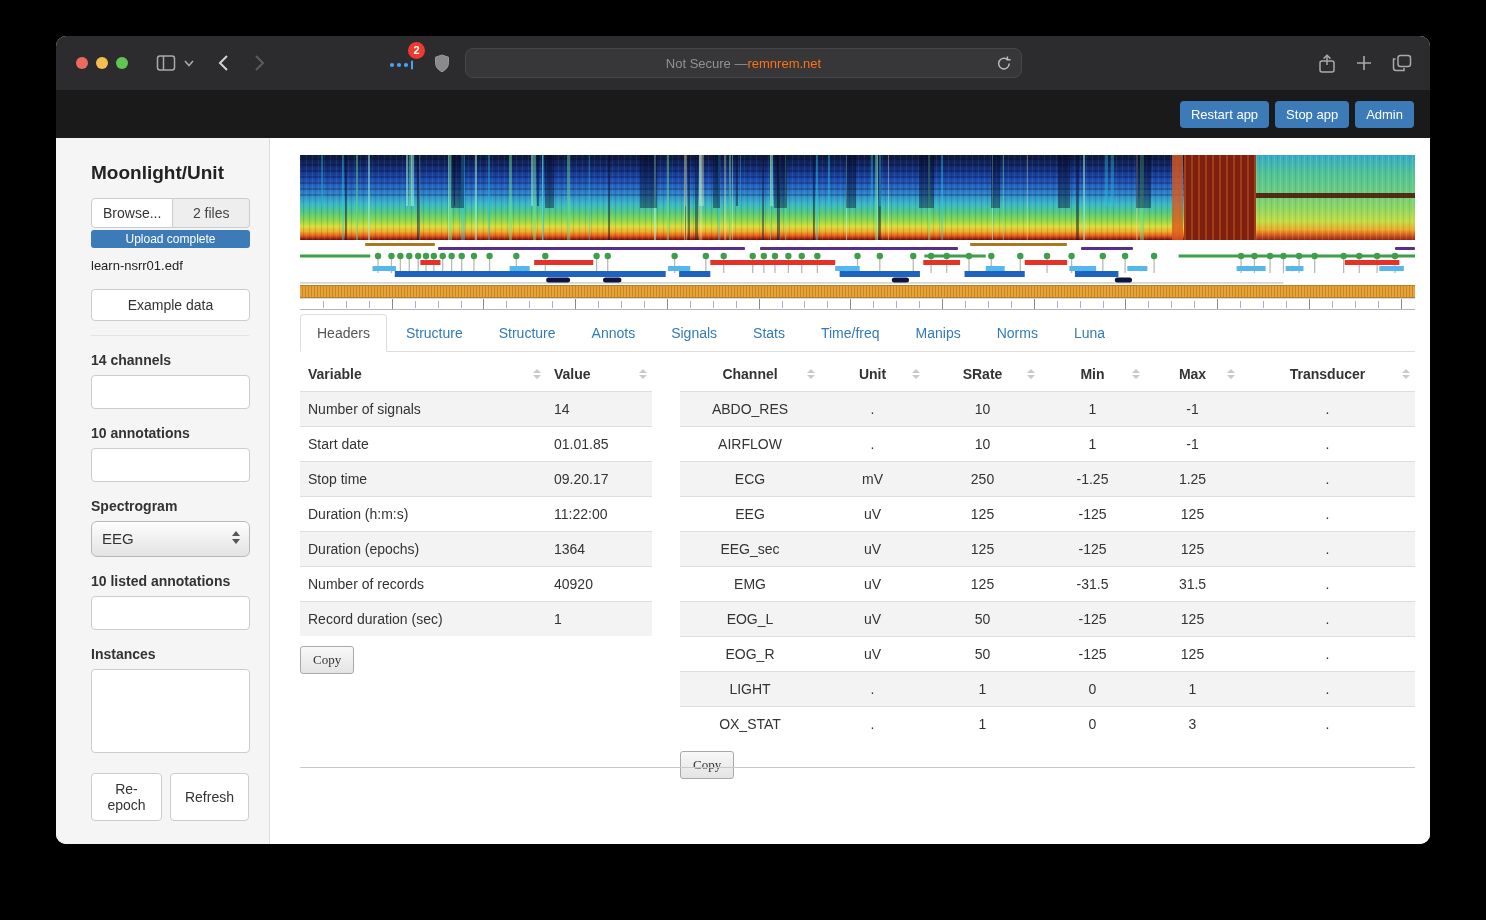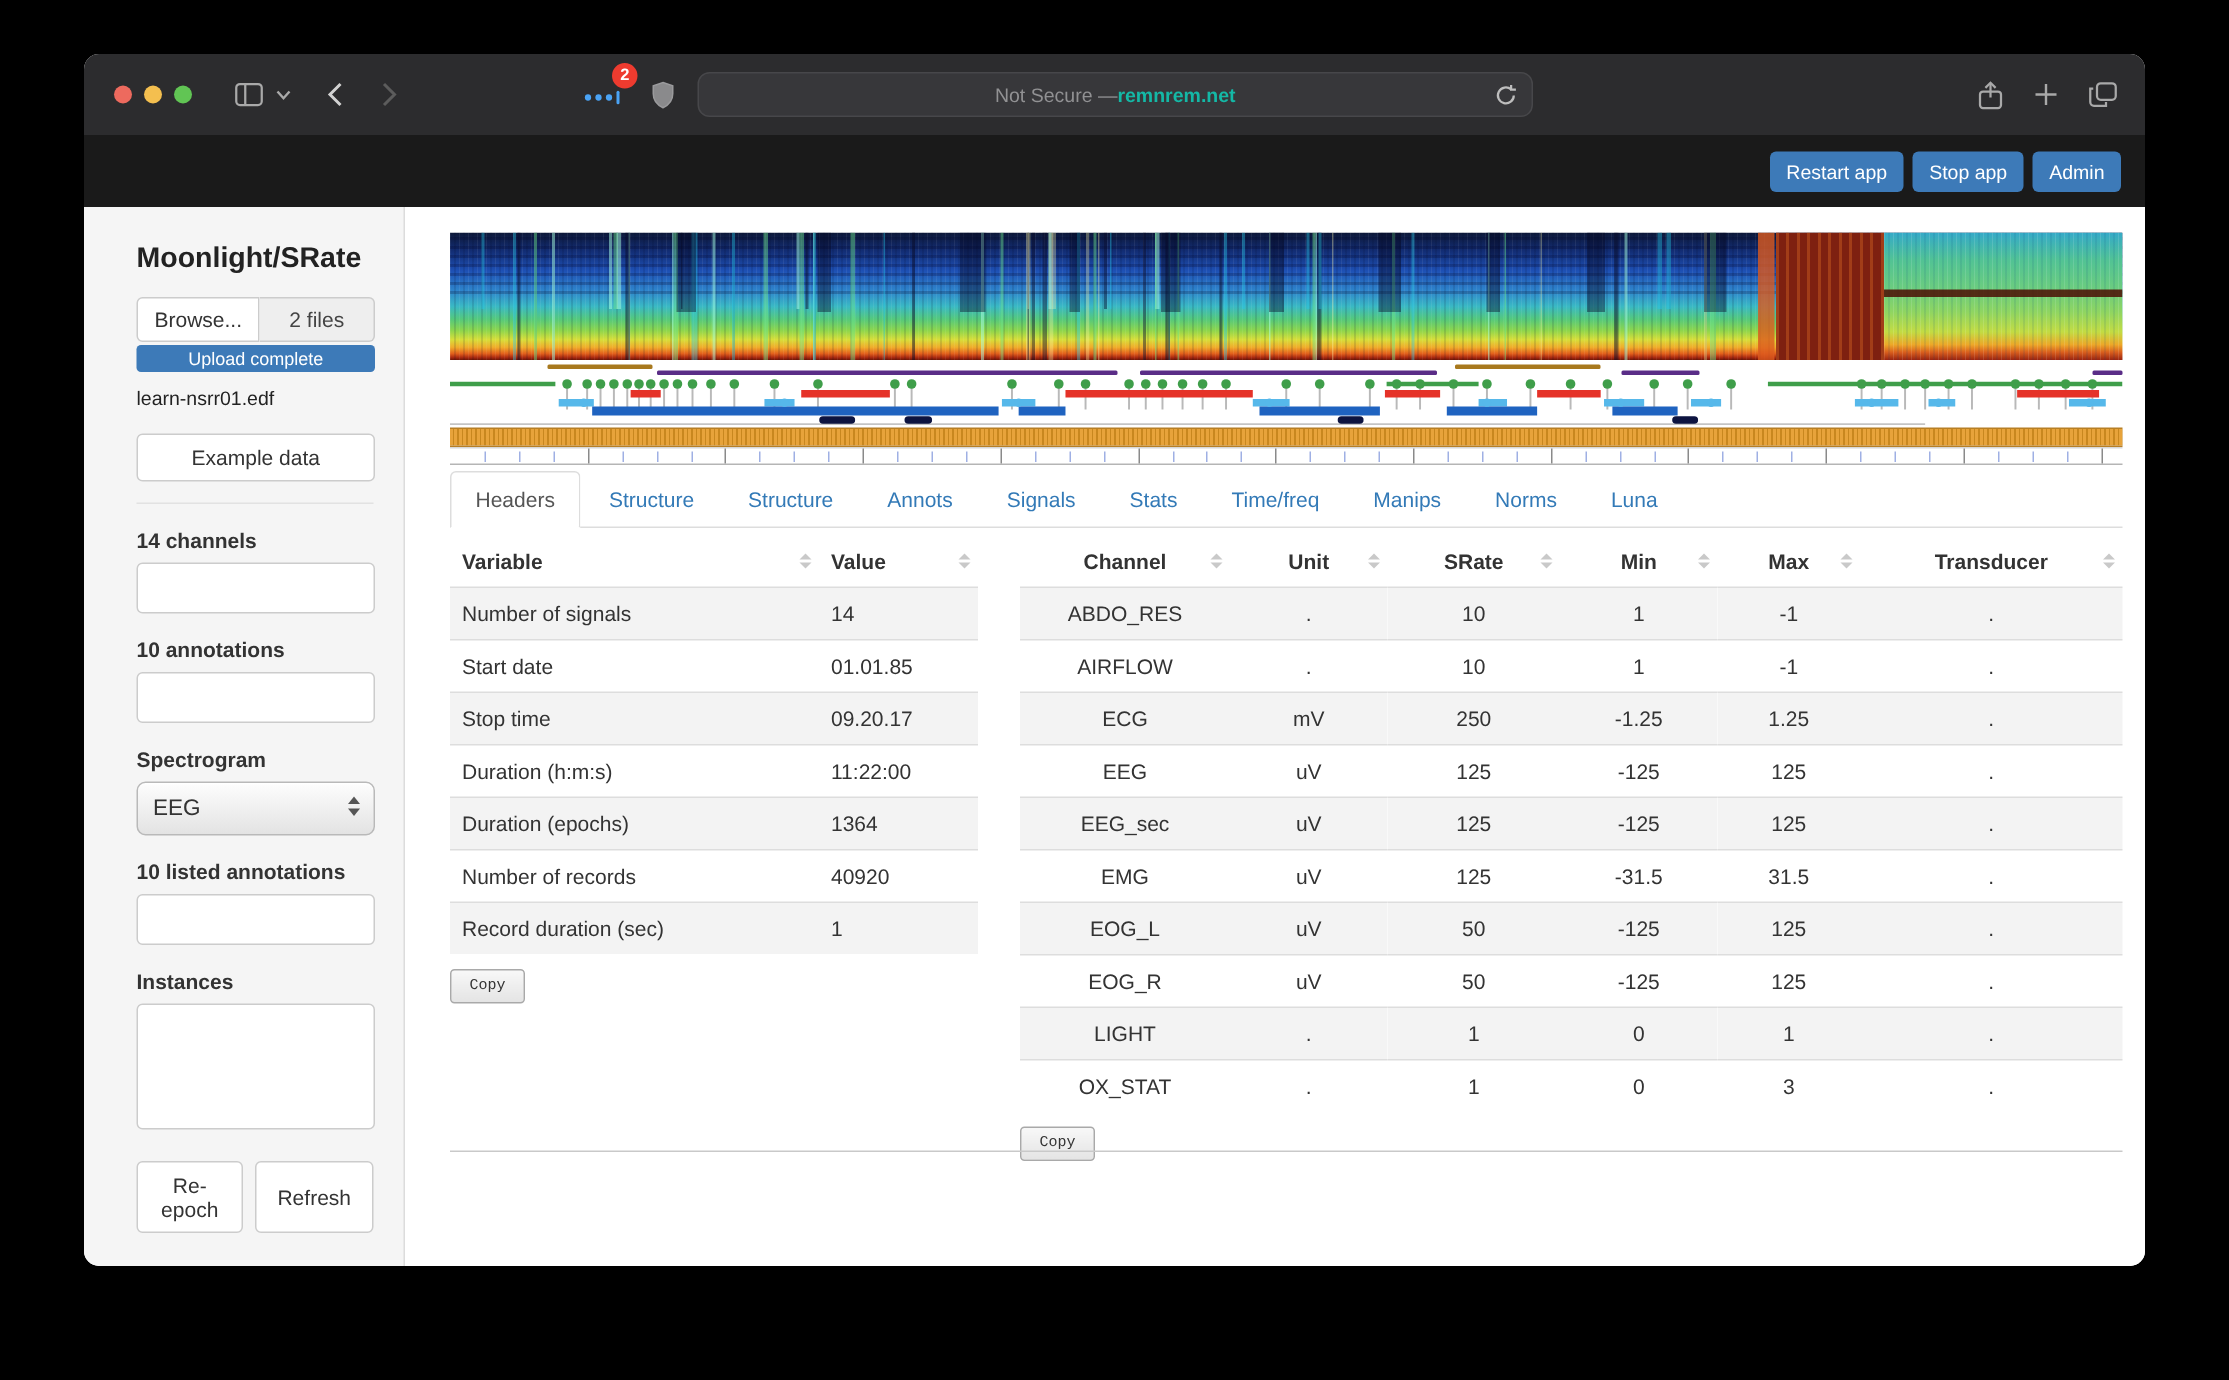--- a/index.html
+++ b/index.html
@@ -6,21 +6,21 @@
   html,body { width:1486px; height:920px; background:#000; font-family:"Liberation Sans","DejaVu Sans",sans-serif; }
   .window { position:absolute; left:56px; top:36px; width:1374px; height:808px; border-radius:10px; overflow:hidden; background:#fff; }
 
   
   .toolbar { position:relative; height:54px; background:#2c2c2e; }
   .tl { position:absolute; top:21px; width:12px; height:12px; border-radius:50%; }
   .tl.red{ left:20px; background:#ed6a5e; } .tl.yellow{ left:40px; background:#f4bf4f; } .tl.green{ left:60px; background:#61c554; }
   .tbicon { position:absolute; top:18px; }
   .urlbar { position:absolute; left:409px; top:12px; width:557px; height:30px; background:#37373a; border:1px solid #47474a; border-radius:8px; display:flex; align-items:center; justify-content:center; font-size:13px; }
   .urlbar .prefix { color:#919193; }
-  .urlbar .domain { color:#14b8a6;font-weight:bold; }
+  .urlbar .domain { color:#f97316; }
   .reload { position:absolute; right:9px; top:6px; }
   .extbadge { position:absolute; left:352px; top:6px; min-width:17px; height:17px; border-radius:9px; background:#ee3b2f; color:#fff; font-size:11px; font-weight:bold; text-align:center; line-height:17px; padding:0 2px; }
 
   
   .appbar { height:48px; background:#1a1a1a; display:flex; align-items:center; justify-content:flex-end; gap:6px; padding-right:16px; }
   .appbtn { background:#3d7ab8; color:#fff; border:none; border-radius:4px; font-size:13px; padding:6px 11px; font-family:inherit; cursor:pointer; }
 
   
   .content { display:flex; height:706px; }
   .sidebar { width:214px; background:#f5f5f5; border-right:1px solid #dcdcdc; padding:24px 20px 0 35px; flex:none; }
@@ -83,21 +83,21 @@
   .tblock.left { width:352px; } .tblock.right { width:735px; }
   table.dt { width:100%; border-collapse:collapse; table-layout:fixed; }
   .dt th, .dt td { padding:9px 8px; font-size:14px; color:#333; border-top:1px solid #ddd; overflow:hidden; }
   .dt thead th { border-top:none; border-bottom:1px solid #ddd; font-weight:bold; position:relative; cursor:pointer; }
   .dt tbody tr:nth-child(odd) { background:#f3f3f3; }
   .dt.lalign th, .dt.lalign td { text-align:left; }
   .dt.calign th, .dt.calign td { text-align:center; }
   .sort { position:absolute; right:5px; top:50%; transform:translateY(-50%); display:flex; flex-direction:column; gap:2px; }
   .sort i { display:block; width:0; height:0; border-left:4px solid transparent; border-right:4px solid transparent; }
   .sort .u { border-bottom:4px solid #c9c9c9; } .sort .dn { border-top:4px solid #c9c9c9; }
-  .copybtn { margin-top:10px; background:linear-gradient(#f8f8f8,#e4e4e4); border:1px solid #a9a9a9; border-radius:3px; font-size:10px; color:#333; padding:5px 12px; cursor:pointer; font-family:Liberation Mono, monospace; }
+  .copybtn { margin-top:10px; background:linear-gradient(#f8f8f8,#e4e4e4); border:1px solid #a9a9a9; border-radius:3px; font-size:13px; color:#333; padding:5px 12px; cursor:pointer; font-family:Liberation Serif, serif; }
 </style>
 </head>
 <body>
 
 <div class="window">
 
   <div class="toolbar">
     <span class="tl red"></span>
     <span class="tl yellow"></span>
     <span class="tl green"></span>
@@ -153,21 +153,21 @@
 
   <div class="appbar">
     <button class="appbtn">Restart app</button>
     <button class="appbtn">Stop app</button>
     <button class="appbtn">Admin</button>
   </div>
 
   <div class="content">
 
     <div class="sidebar">
-      <div class="sbtitle">Moonlight/SRate</div>
+      <div class="sbtitle">Moonlight/Unit</div>
 
       <div class="filewidget">
         <button class="browsebtn">Browse...</button>
         <div class="filecount">2 files</div>
       </div>
       <div class="progress">Upload complete</div>
       <div class="filename">learn-nsrr01.edf</div>
 
       <button class="sbbtn">Example data</button>
       <hr class="sbhr">

